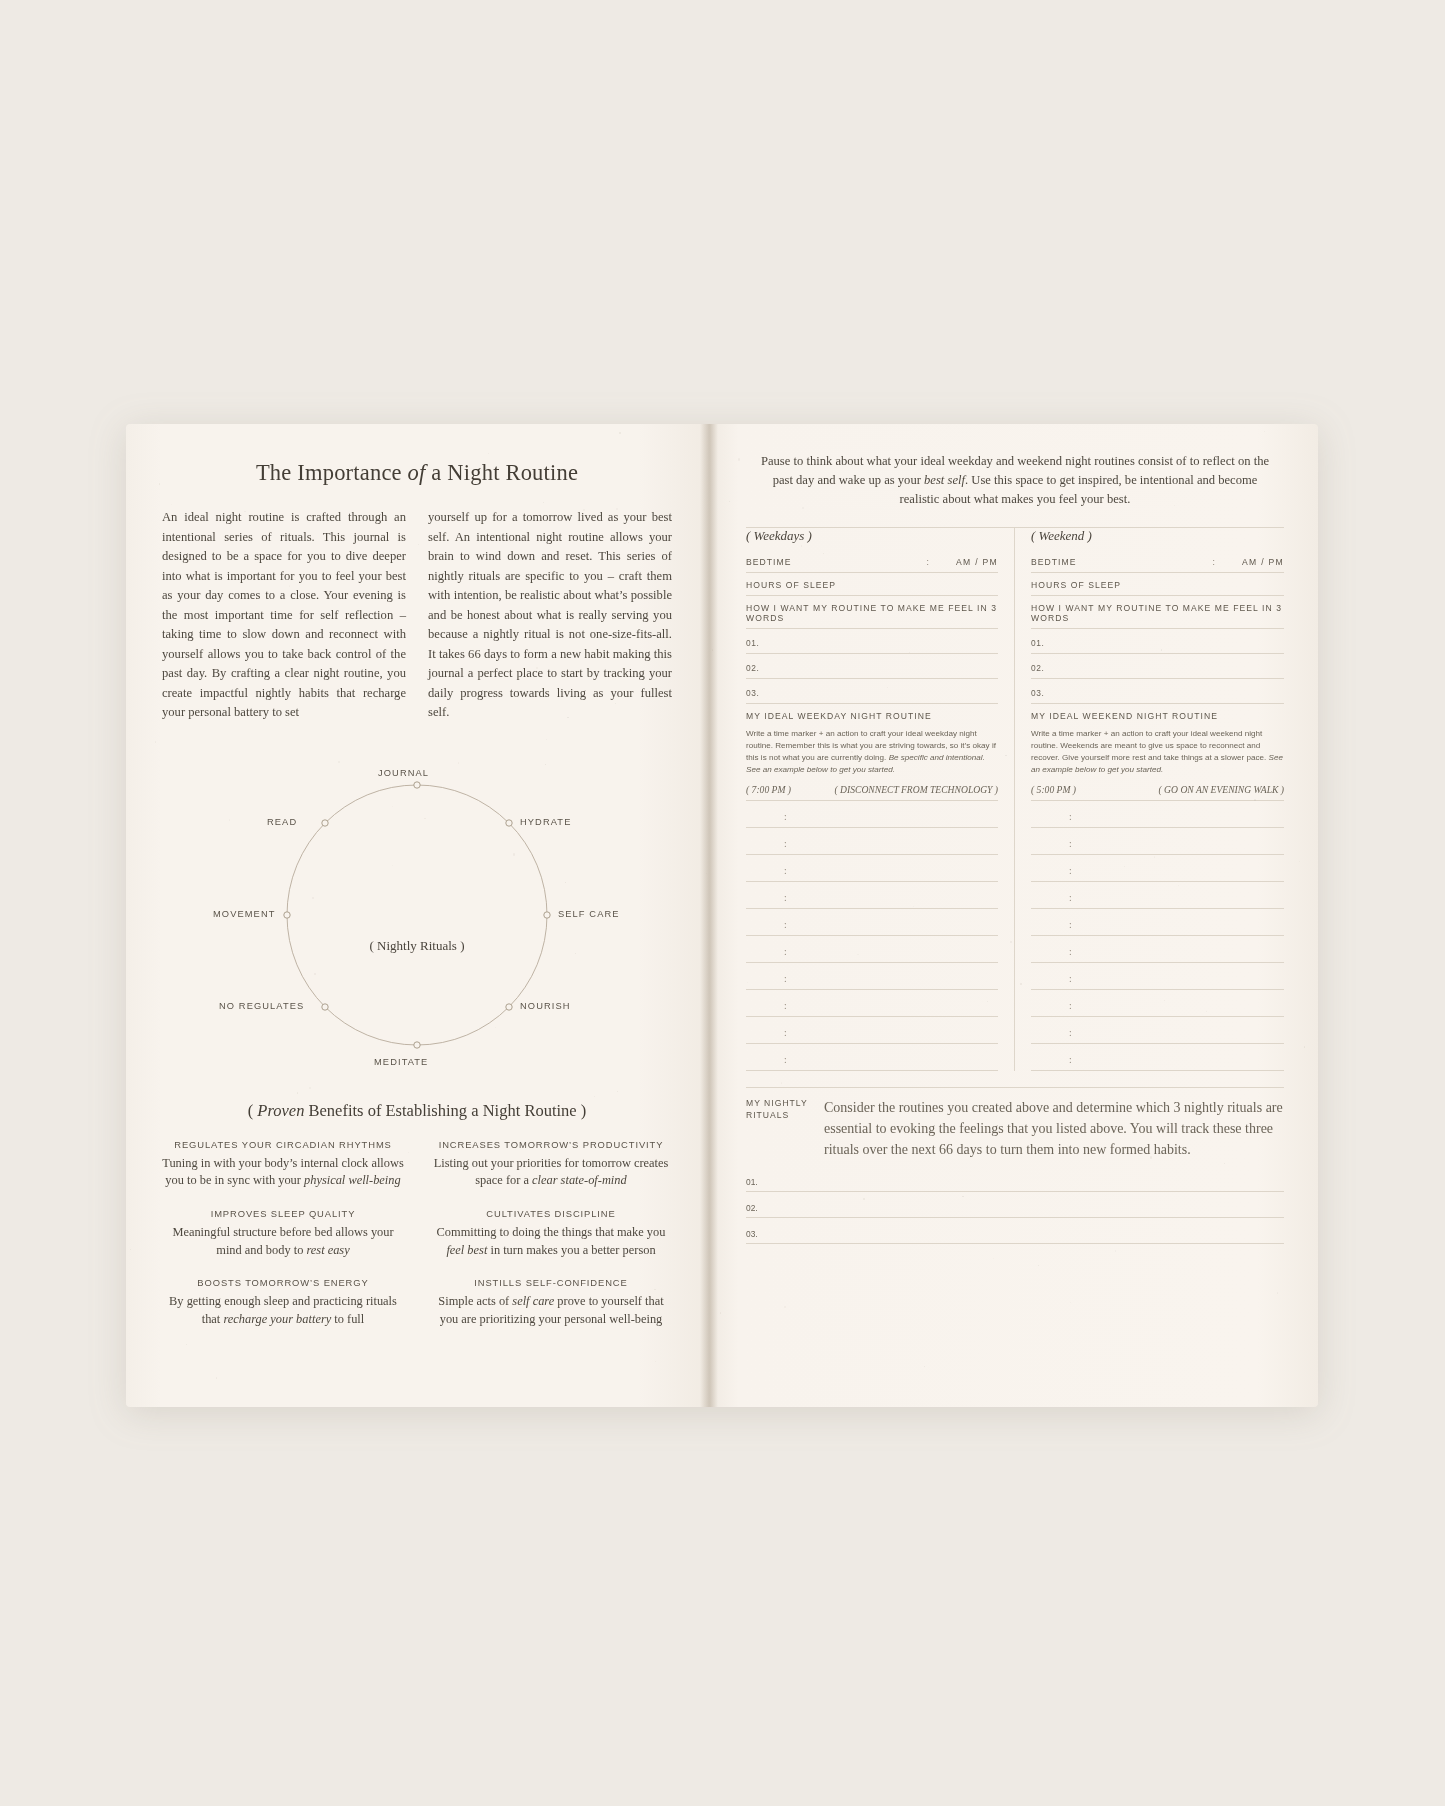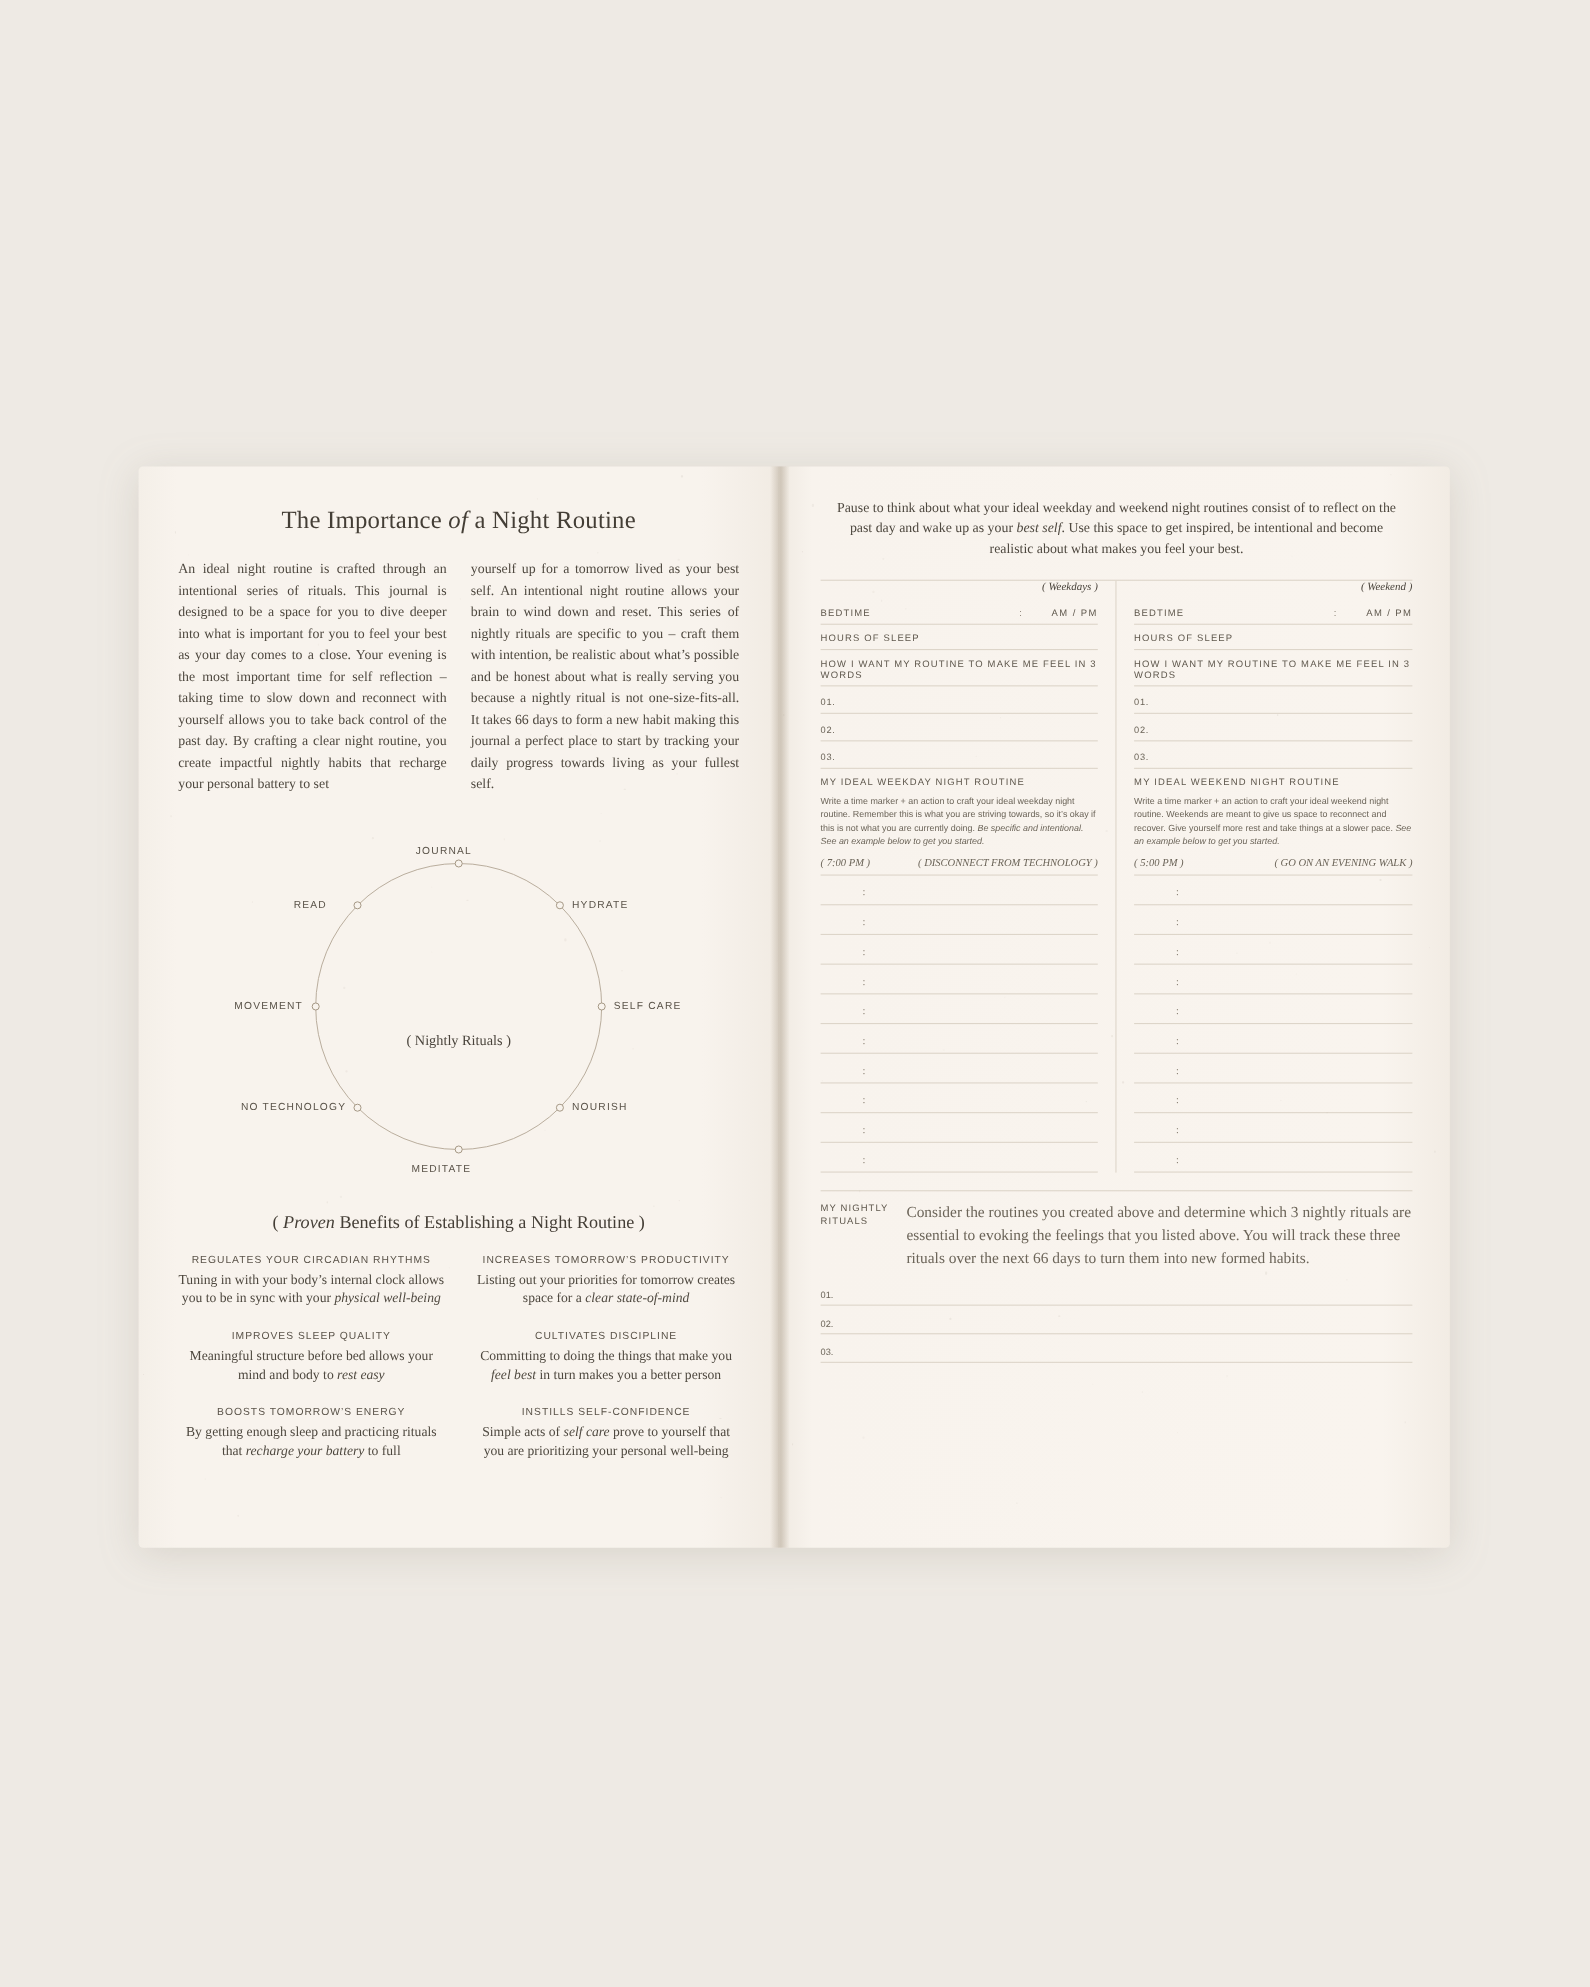--- a/index.html
+++ b/index.html
@@ -160,22 +160,22 @@
 
   .two-col {
     display: flex;
     gap: 0;
   }
   .col-r { width: 50%; box-sizing: border-box; }
   .col-r.left-c { padding-right: 16px; border-right: 1px solid #ded6ca; }
   .col-r.right-c { padding-left: 16px; }
 
   .col-head {
-    text-align: right;
-    font-size: 10px;
+    text-align: left;
+    font-size: 13px;
     margin: 0 0 6px 0;
     color: #4a443c;
   }
   .col-head i { font-style: italic; }
 
   .rule { border-top: 1px solid #ddd5c9; }
 
   .field-row {
     display: flex;
     align-items: flex-end;
@@ -300,21 +300,21 @@
         <circle cx="163" cy="252" r="3.2" fill="#f8f3ed" stroke="#a49784" stroke-width="0.9"></circle>
         <circle cx="125" cy="160" r="3.2" fill="#f8f3ed" stroke="#a49784" stroke-width="0.9"></circle>
         <circle cx="163" cy="68" r="3.2" fill="#f8f3ed" stroke="#a49784" stroke-width="0.9"></circle>
       </svg>
 
       <div class="node-label" style="left:216px; top:13px;">JOURNAL</div>
       <div class="node-label" style="left:358px; top:62px;">HYDRATE</div>
       <div class="node-label" style="left:396px; top:154px;">SELF CARE</div>
       <div class="node-label" style="left:358px; top:246px;">NOURISH</div>
       <div class="node-label" style="left:212px; top:302px;">MEDITATE</div>
-      <div class="node-label" style="left:57px;  top:246px;">NO TECHNOLOGY</div>
+      <div class="node-label" style="left:57px;  top:246px;">NO REGULATES</div>
       <div class="node-label" style="left:51px;  top:154px;">MOVEMENT</div>
       <div class="node-label" style="left:105px; top:62px;">READ</div>
 
       <div class="center-label" style="width:510px;">( Nightly Rituals )</div>
     </div>
 
     <h2 class="benefits-title">
       <span>( </span><i>Proven</i><span> Benefits of Establishing a Night Routine )</span>
     </h2>
 

